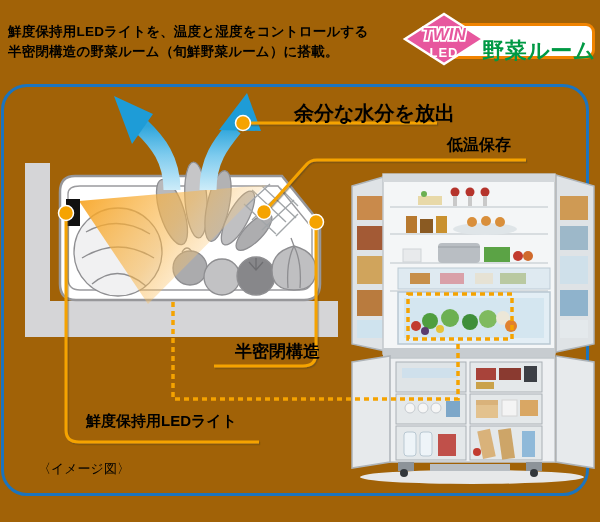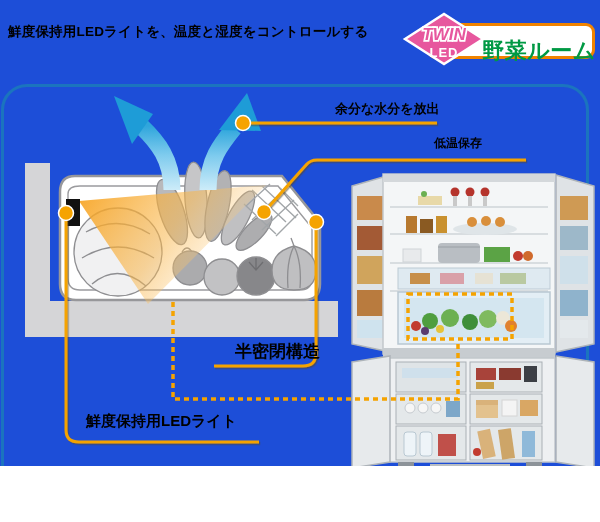--- a/index.html
+++ b/index.html
@@ -1,41 +1,42 @@
 <!DOCTYPE html>
 <html><head>
 <meta charset="utf-8">
 <style>
   html,body{margin:0;padding:0;background:#fff;}
-  .stage{position:relative;width:600px;height:466px;background:#1d4ed8;overflow:hidden;
+  .stage{position:relative;width:600px;height:522px;background:#a16207;overflow:hidden;
          font-family:"Liberation Sans","DejaVu Sans",sans-serif;}
   .hdr{position:absolute;left:8px;top:22px;font-size:13.5px;font-weight:bold;color:#000;
        line-height:20px;letter-spacing:0.2px;white-space:nowrap;}
   .frame{position:absolute;left:1px;top:84px;width:588px;height:412px;
          border:3px solid #1b74be;border-radius:26px;box-sizing:border-box;}
   .art{position:absolute;left:0;top:0;}
   .lbl{position:absolute;color:#000;font-weight:bold;white-space:nowrap;}
-  .lbl-moisture{left:294px;top:100px;font-size:13px;margin-left:41px;}
-  .lbl-lowtemp{left:434px;top:135px;font-size:12px;}
+  .lbl-moisture{left:294px;top:100px;font-size:20px;}
+  .lbl-lowtemp{left:447px;top:135px;font-size:16px;}
   .lbl-semiclosed{left:235px;top:340px;font-size:17px;}
   .lbl-led{left:86px;top:412px;font-size:15px;}
   .caption{position:absolute;left:38px;top:460px;font-size:13px;color:#000;font-weight:normal;}
   .badge-box{position:absolute;left:427px;top:23px;width:168px;height:36px;box-sizing:border-box;
              background:#fff;border:3px solid #f08300;border-radius:9px;
              display:flex;align-items:center;justify-content:center;padding-left:56px;}
   .badge-box span{font-size:22px;font-weight:bold;color:#009944;letter-spacing:0.5px;white-space:nowrap;margin-top:20px;}
   .badge-diamond{position:absolute;left:401px;top:9px;}
 </style>
 </head>
 <body>
 
 <div class="stage">
 
   <div class="hdr">
     <div>鮮度保持用LEDライトを、温度と湿度をコントロールする</div>
+    <div>半密閉構造の野菜ルーム（旬鮮野菜ルーム）に搭載。</div>
   </div>
 
   <div class="frame"></div>
 
   <svg class="art" width="600" height="522" viewBox="0 0 600 522">
     <defs>
       <linearGradient id="glow" x1="0" y1="0" x2="1" y2="0.45">
         <stop offset="0" stop-color="#f7a21e" stop-opacity="0.95"></stop>
         <stop offset="0.55" stop-color="#f9b74d" stop-opacity="0.55"></stop>
         <stop offset="1" stop-color="#fcd79a" stop-opacity="0.08"></stop>
@@ -228,14 +229,15 @@
   <svg class="badge-diamond" width="86" height="60" viewBox="0 0 86 60">
     <polygon points="4,30 43,5 82,30 43,55" fill="#e7579e" stroke="#ffffff" stroke-width="2.5"></polygon>
     <text x="43" y="31" text-anchor="middle" font-size="17" font-weight="bold" font-style="italic" font-family="Liberation Sans, sans-serif" fill="#e7579e" stroke="#ffffff" stroke-width="3.5" paint-order="stroke">TWIN</text>
     <text x="43" y="48" text-anchor="middle" font-size="13" font-weight="bold" letter-spacing="1" font-family="Liberation Sans, sans-serif" fill="#ffffff">LED</text>
   </svg>
 
   <div class="lbl lbl-moisture">余分な水分を放出</div>
   <div class="lbl lbl-lowtemp">低温保存</div>
   <div class="lbl lbl-semiclosed">半密閉構造</div>
   <div class="lbl lbl-led">鮮度保持用LEDライト</div>
+  <div class="caption">〈イメージ図〉</div>
 
 </div>
 
 </body></html>

